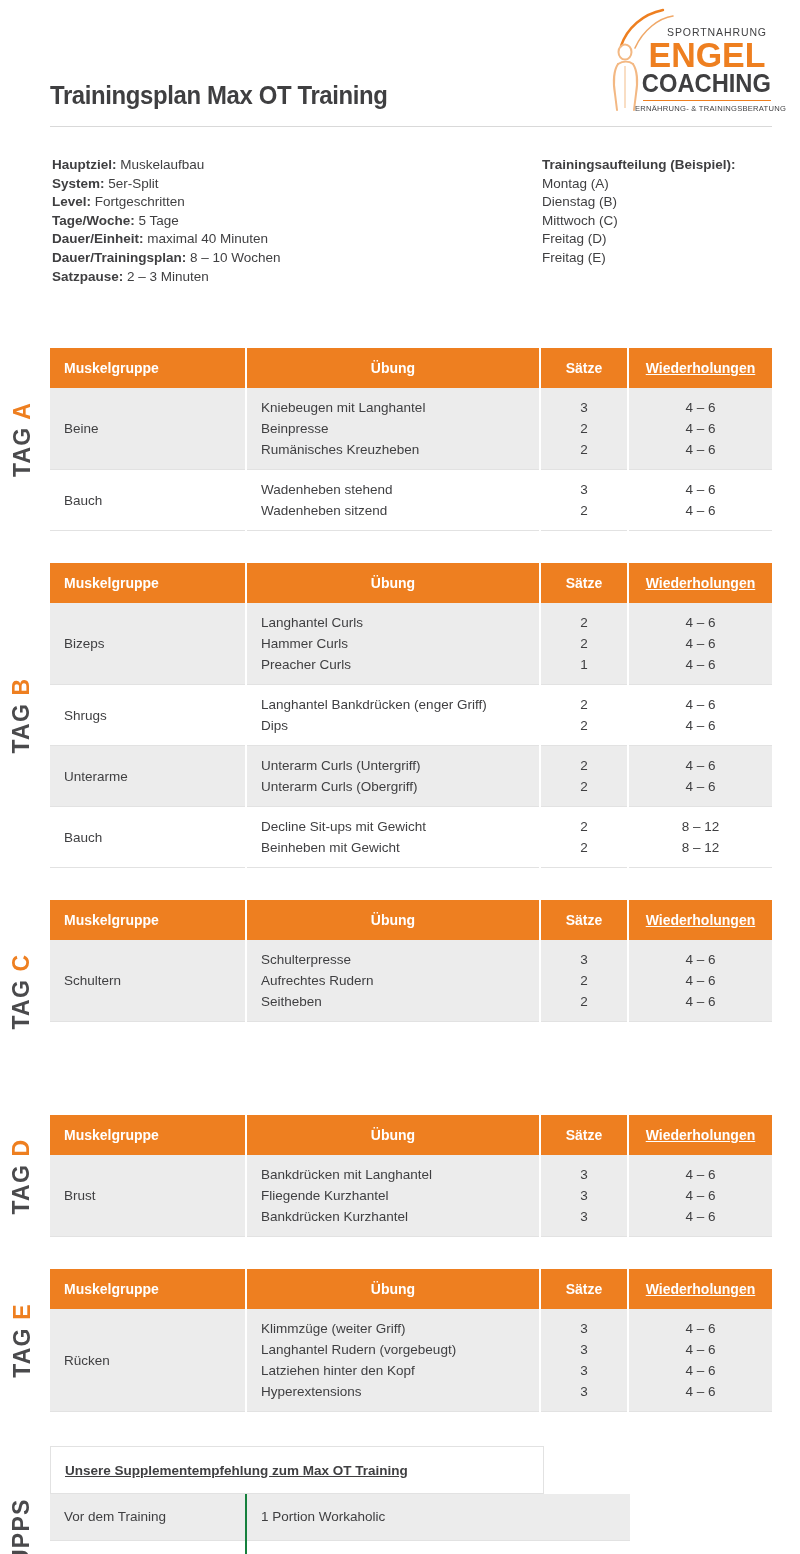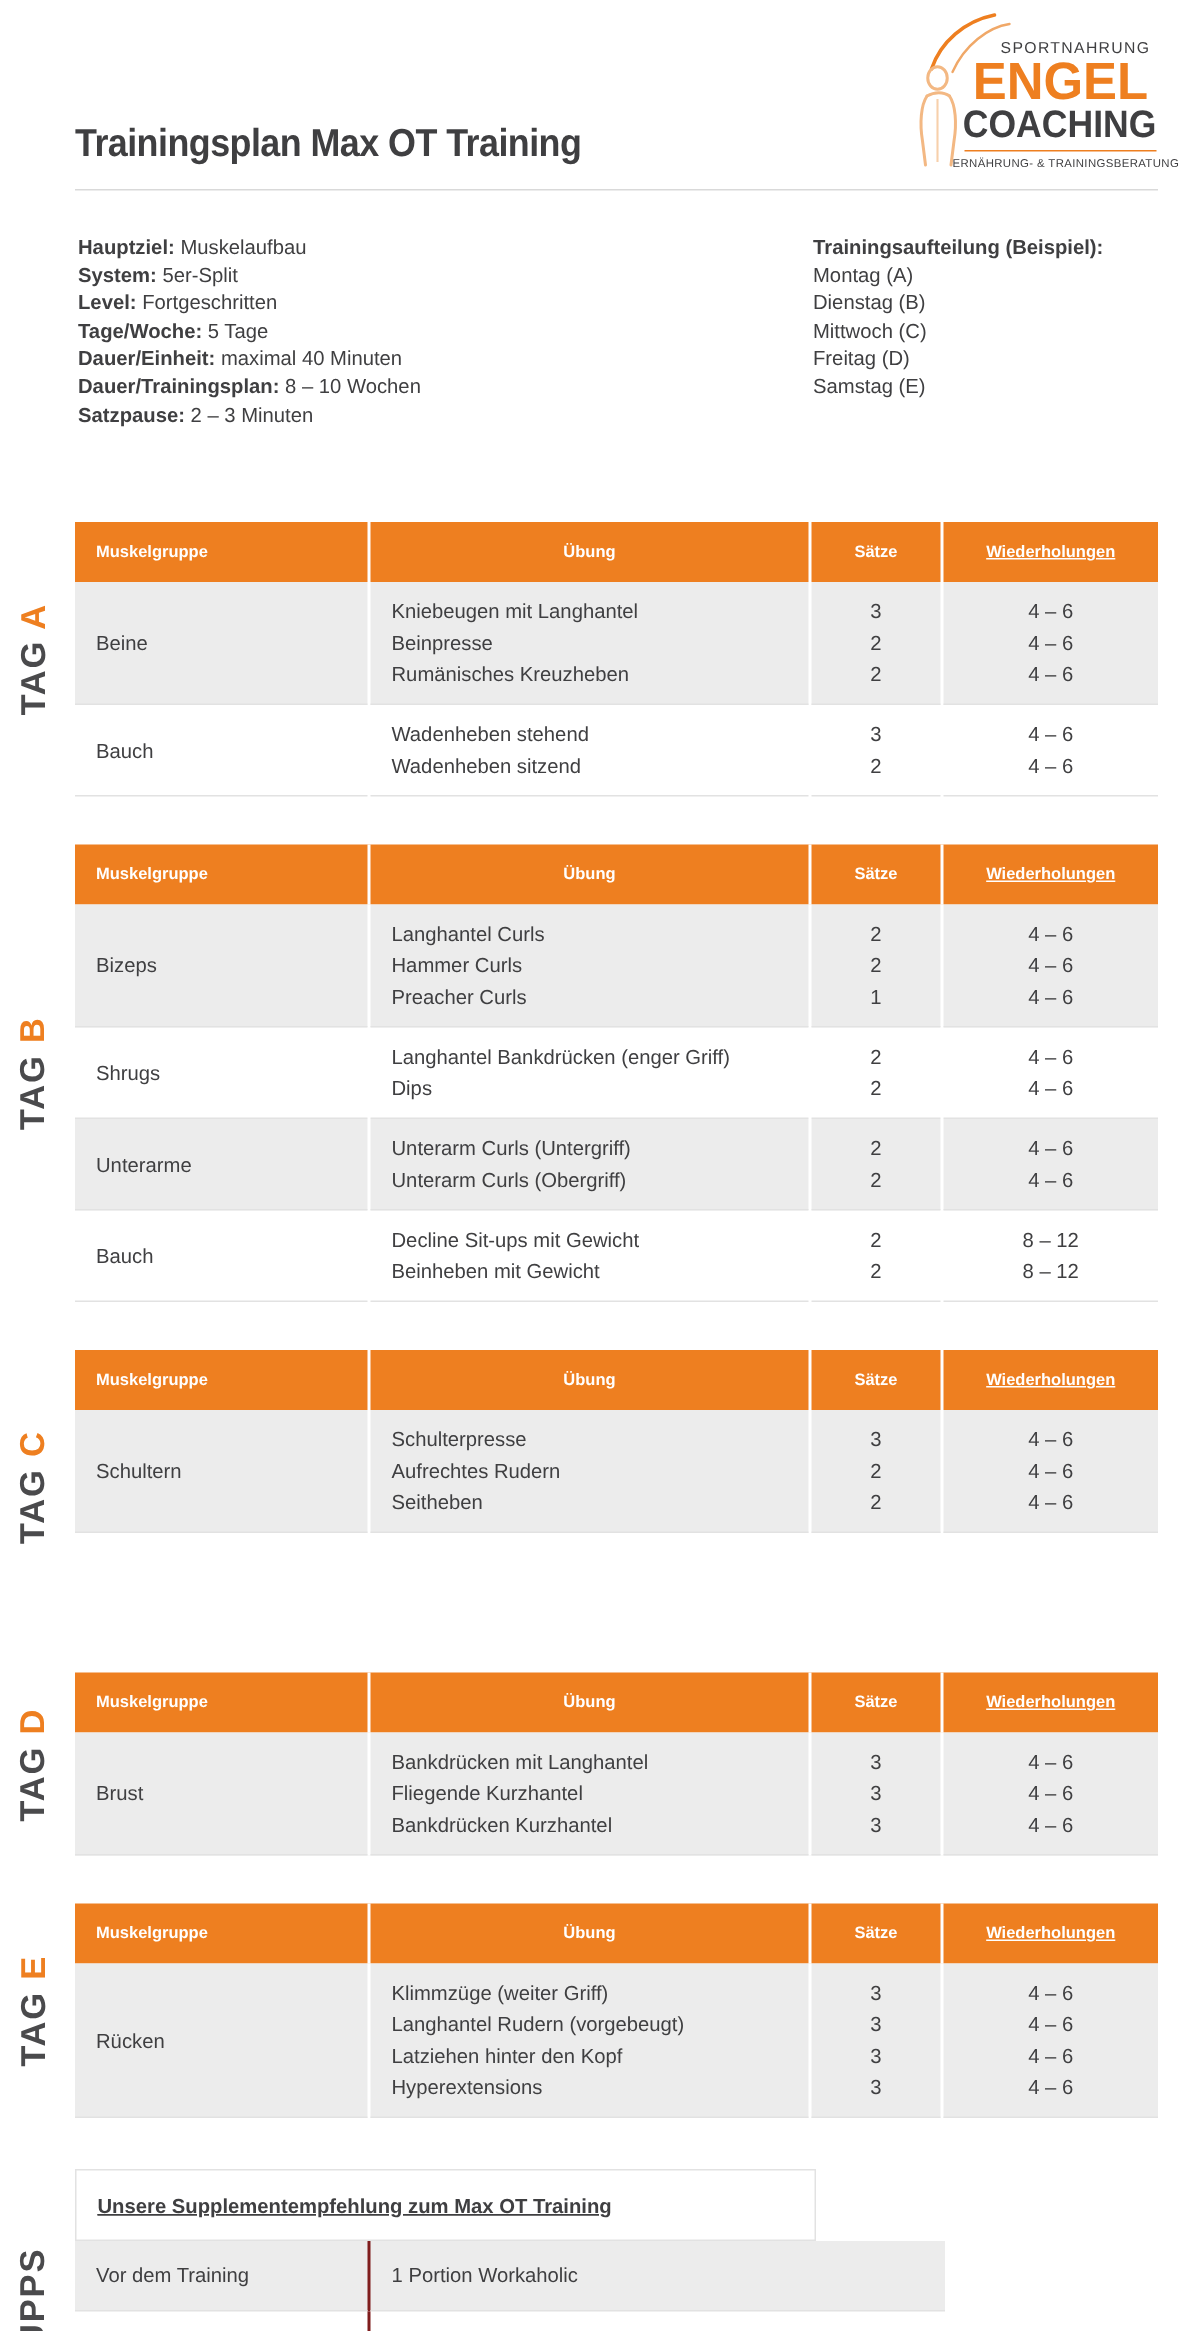--- a/index.html
+++ b/index.html
@@ -170,21 +170,21 @@
   table.plan {
     position: absolute;
     left: 50px;
     width: 722px;
     border-collapse: collapse;
     table-layout: fixed;
   }
   table.plan th {
     background: #ee7f20;
     color: #ffffff;
-    font-size: 11px;
+    font-size: 14px;
     font-weight: bold;
     height: 40px;
     padding: 0 14px;
     border-right: 2px solid #ffffff;
     vertical-align: middle;
   }
   table.plan th:last-child { border-right: none; text-decoration: underline; }
   table.plan th.c-group { text-align: left; width: 196px; }
   table.plan th.c-ex { text-align: center; width: 294px; }
   table.plan th.c-sets { text-align: center; width: 88px; }
@@ -252,21 +252,21 @@
     width: 580px;
     border-collapse: collapse;
     table-layout: fixed;
   }
   table.supps td {
     font-size: 13.5px;
     color: #3f3f41;
     height: 46px;
     padding: 0 14px;
     vertical-align: middle;
-    border-right: 2px solid #7f1d1d;
+    border-right: 2px solid #15803d;
     border-bottom: 1px solid #e2e2e2;
     white-space: nowrap;
   }
   table.supps td:last-child { border-right: none; }
   table.supps td.c-when { width: 196px; }
   table.supps tr.alt td { background: #ececec; }
   table.supps tr.plain td { background: #ffffff; }
 </style>
 </head>
 <body>
@@ -303,21 +303,21 @@
       <div class="meta-line"><b>Dauer/Einheit:</b><span> maximal 40 Minuten</span></div>
       <div class="meta-line"><b>Dauer/Trainingsplan:</b><span> 8 – 10 Wochen</span></div>
       <div class="meta-line"><b>Satzpause:</b><span> 2 – 3 Minuten</span></div>
     </div>
   <div class="meta-right">
       <div class="meta-line"><b>Trainingsaufteilung (Beispiel):</b></div>
       <div class="meta-line">Montag (A)</div>
       <div class="meta-line">Dienstag (B)</div>
       <div class="meta-line">Mittwoch (C)</div>
       <div class="meta-line">Freitag (D)</div>
-      <div class="meta-line">Samstag (E)</div>
+      <div class="meta-line">Freitag (E)</div>
     </div>
 
   <div id="day-blocks">
       <div class="day-block" style="top: 348px; height: 183px;">
         <div class="day-tag" style="top: 0px; height: 183px;">
           <span><span>TAG </span><span class="letter">A</span></span>
         </div>
         <table class="plan" style="top: 0px;">
           <thead>
             <tr>

